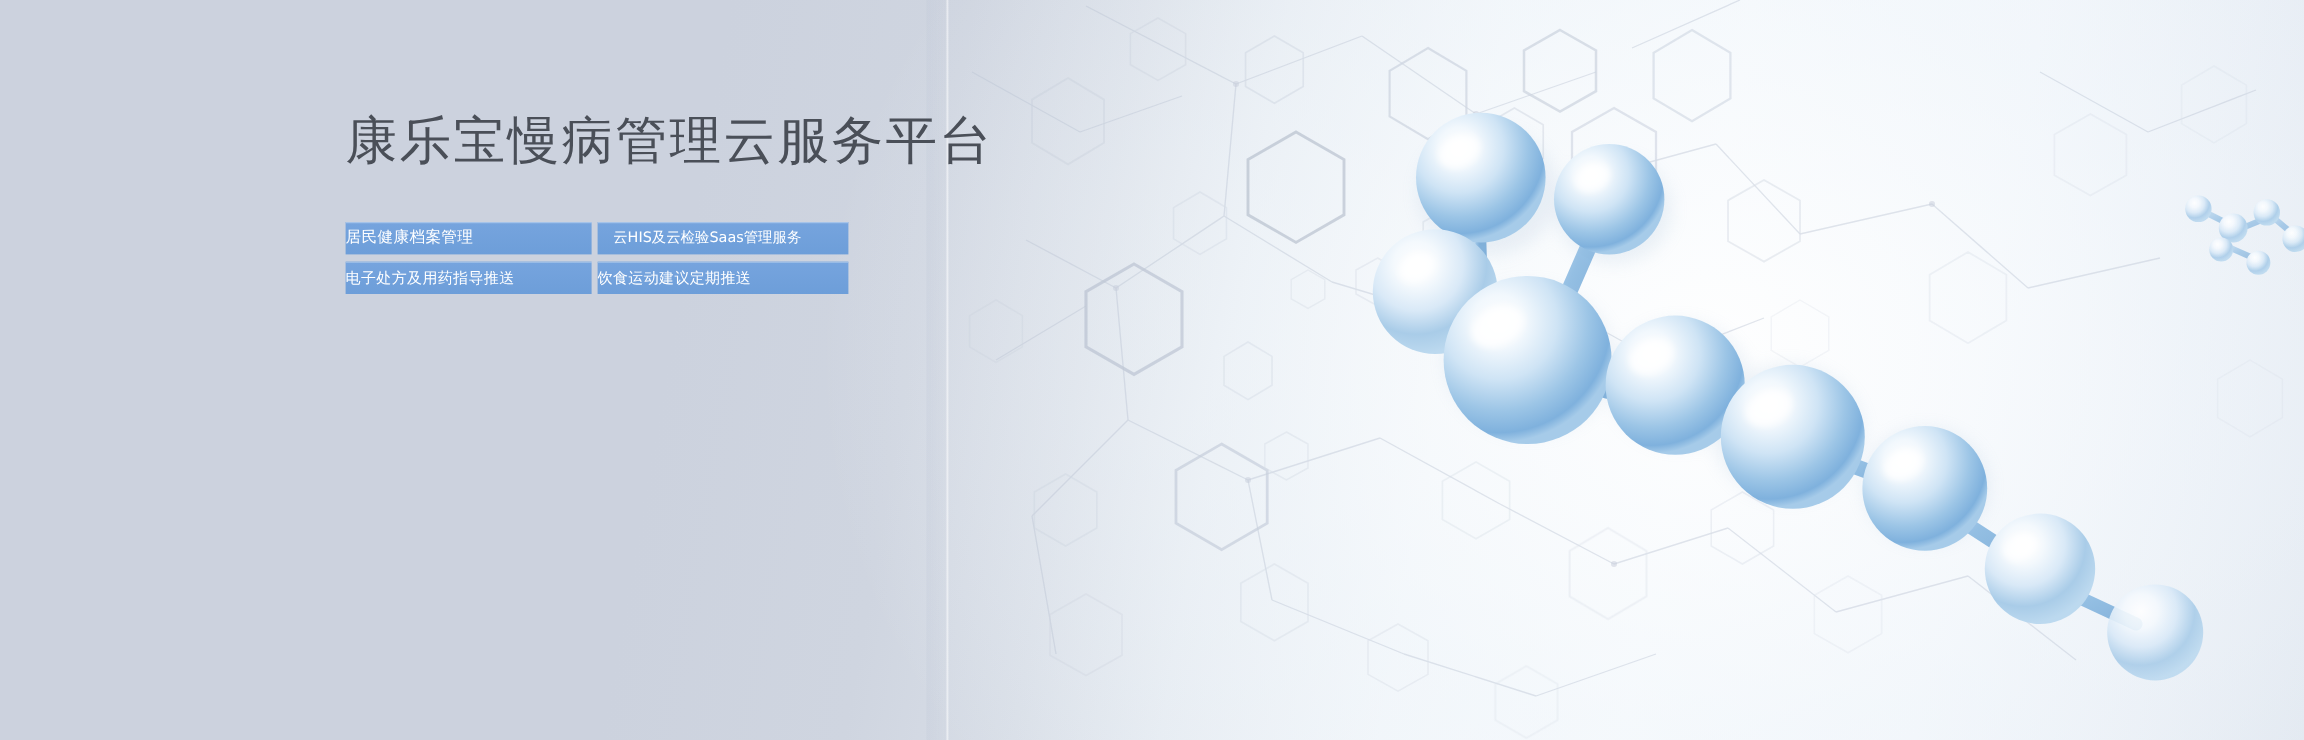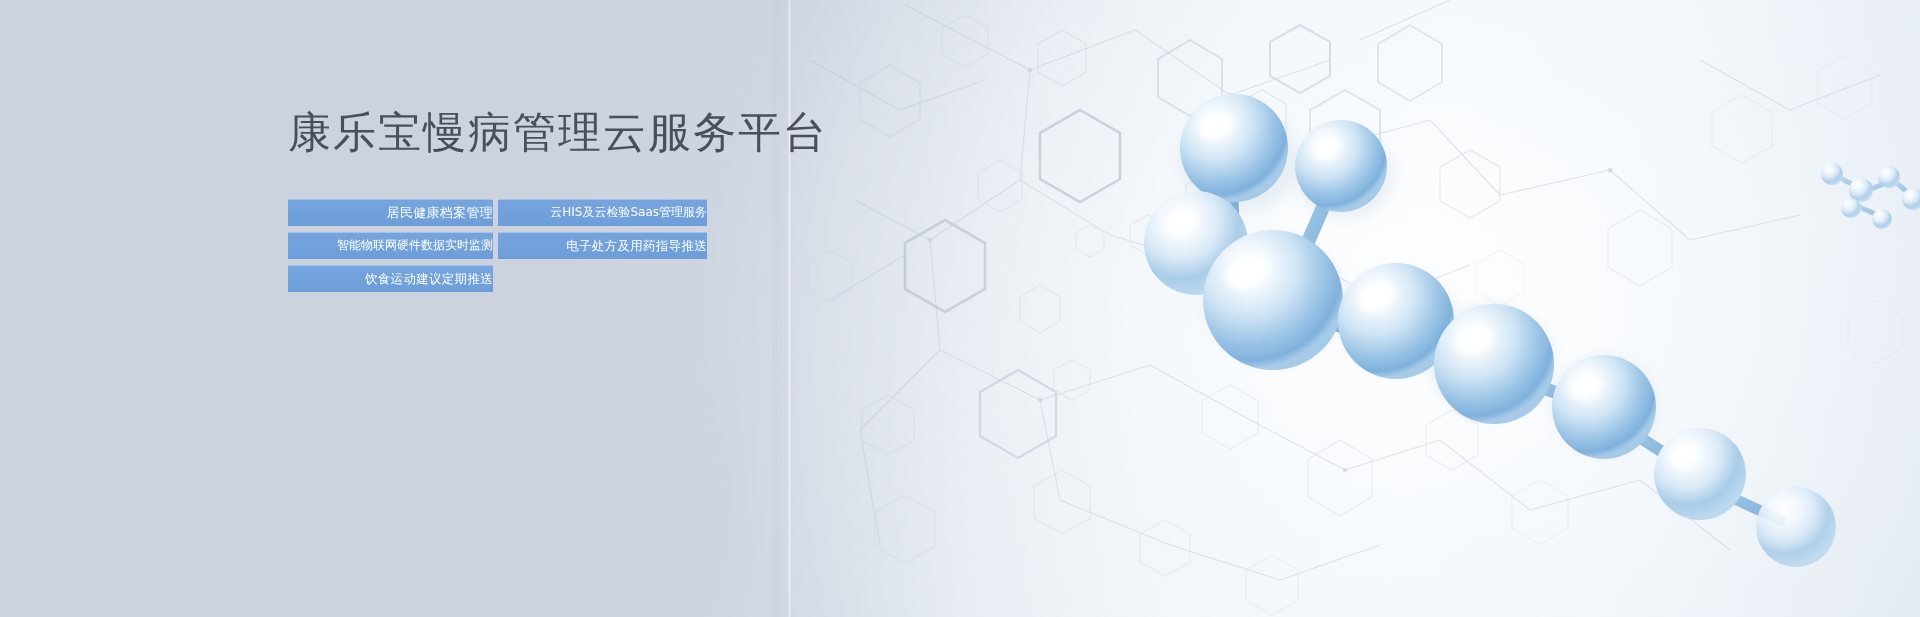--- a/index.html
+++ b/index.html
@@ -48,21 +48,21 @@
 
   
   .molecule {
     position:absolute; inset:0;
     pointer-events:none;
   }
 
   
   .content {
     position:absolute;
-    left:288px; top:108px;
+    left:288px; top:94px;
     width:430px;
   }
 
   .page-title {
     font-size:43px;
     line-height:1.15;
     letter-spacing:2px;
     color:#4a4f58;
     font-weight:400;
     white-space:nowrap;
@@ -76,21 +76,21 @@
     gap:6px 5px;
     width:419px;
   }
 
   .feature-btn {
     height:27px;
     background:linear-gradient(180deg,#76a4de 0%,#6d9ed9 100%);
     color:#ffffff;
     font-size:13px;
     line-height:27px;
-    text-align:right;
+    text-align:left;
     letter-spacing:0.3px;
     white-space:nowrap;
     overflow:hidden;
     border:none;
     cursor:pointer;
     font-family:"DejaVu Sans","Liberation Sans",sans-serif;
     box-shadow:0 1px 0 rgba(255,255,255,0.35) inset;
   }
   .feature-btn.c2 { font-size:12.5px; }
   .feature-btn.small { font-size:12px; letter-spacing:0px;padding-left:13px; }
@@ -290,20 +290,19 @@
 
   <div class="content">
 
     <h1 class="page-title">康乐宝慢病管理云服务平台</h1>
 
     <div class="btn-grid">
       <button class="feature-btn">居民健康档案管理</button>
       <button class="feature-btn small">云HIS及云检验Saas管理服务</button>
 
 
-      <button class="feature-btn small">智能物联网硬件数据实时监测</button>
       <button class="feature-btn c2">电子处方及用药指导推送</button>
 
       <button class="feature-btn c2">饮食运动建议定期推送</button>
     </div>
 
   </div>
 </div>
 
 </body></html>

